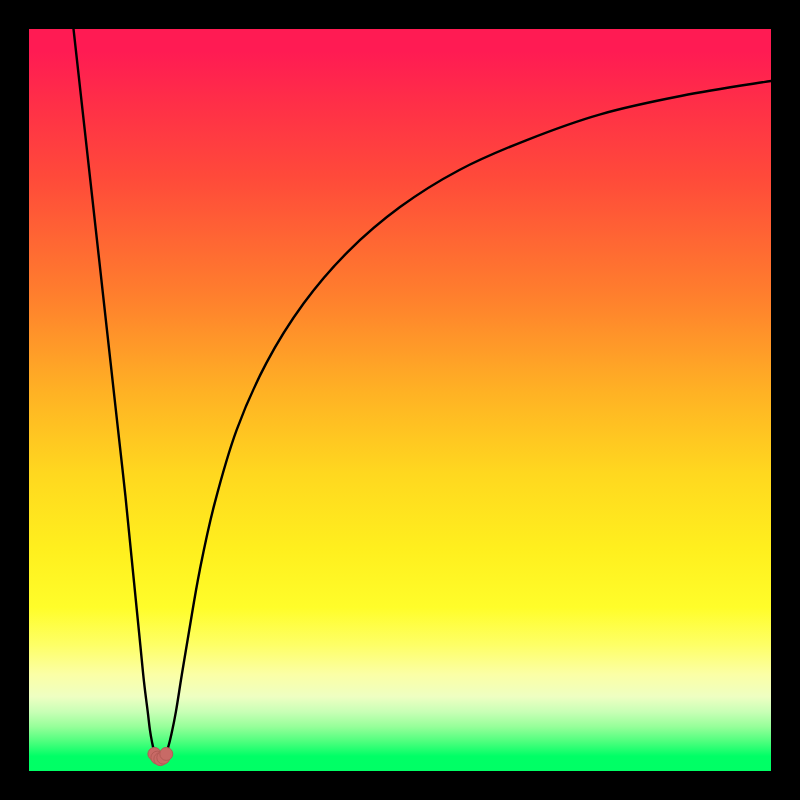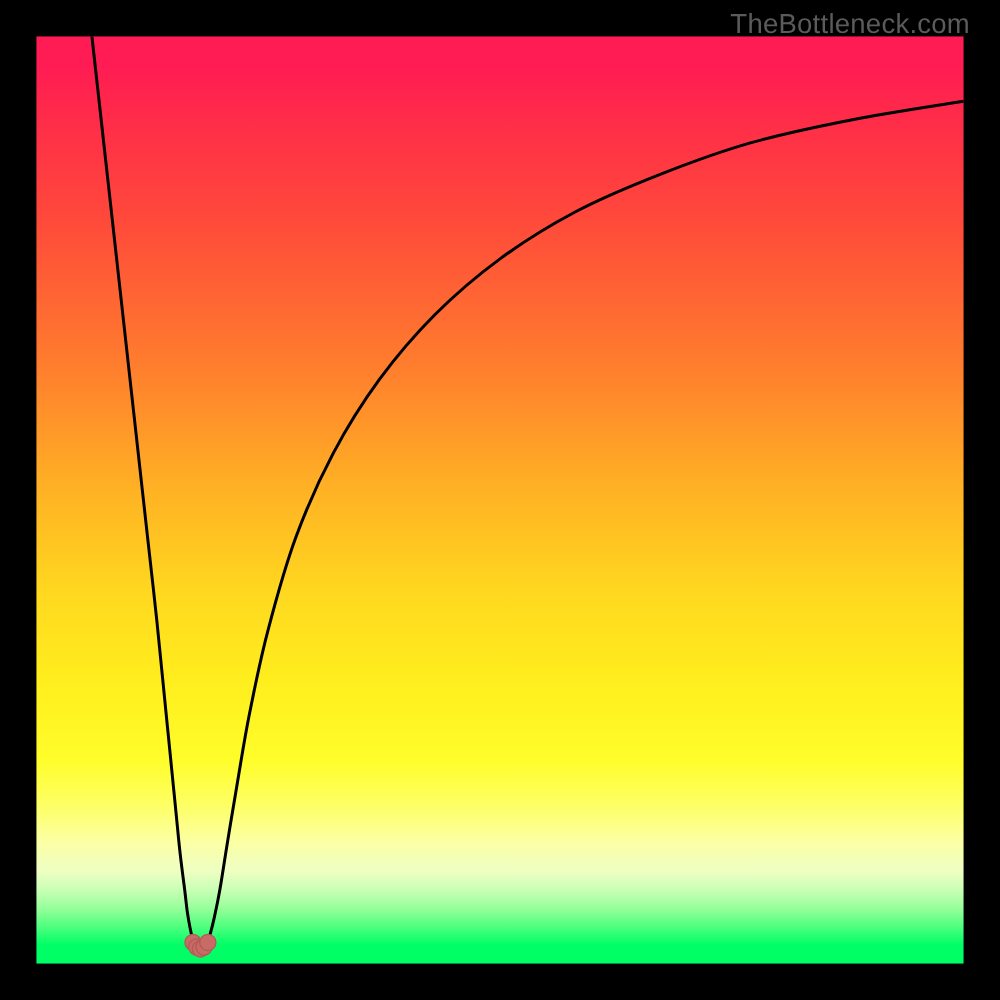--- a/index.html
+++ b/index.html
@@ -76,14 +76,13 @@
       <path id="right-branch-path" fill="none" stroke="#000" stroke-width="2.4" stroke-linecap="round" stroke-linejoin="round" d="M 135.79 728.64 C 136.32 727.04, 137.55 724.01, 138.75 719.74 C 139.96 715.47, 140.99 711.58, 142.46 704.90 C 143.93 698.22, 145.05 693.32, 146.92 682.64 C 148.79 671.96, 150.45 660.23, 152.85 645.54 C 155.26 630.85, 157.07 619.72, 160.27 601.02 C 163.48 582.32, 166.12 564.37, 170.66 541.66 C 175.20 518.95, 178.82 500.26, 185.50 474.88 C 192.18 449.50, 198.41 426.06, 207.76 400.68 C 217.11 375.30, 225.42 356.61, 237.44 333.90 C 249.46 311.19, 259.85 294.57, 274.54 274.54 C 289.23 254.51, 301.70 239.96, 319.06 222.60 C 336.42 205.24, 350.97 192.77, 371.00 178.08 C 391.03 163.39, 407.65 153.00, 430.36 140.98 C 453.07 128.96, 471.76 121.32, 497.14 111.30 C 522.52 101.28, 543.29 93.34, 571.34 85.33 C 599.39 77.32, 622.24 72.79, 652.96 66.78 C 683.68 60.77, 725.97 54.61, 742.00 51.94"></path>
       <g id="markers">
           <circle cx="125.40" cy="724.93" r="6.5" fill="#c86a66" stroke="#b25a55" stroke-width="1"></circle>
           <circle cx="128.37" cy="728.64" r="6.5" fill="#c86a66" stroke="#b25a55" stroke-width="1"></circle>
           <circle cx="131.33" cy="730.13" r="6.5" fill="#c86a66" stroke="#b25a55" stroke-width="1"></circle>
           <circle cx="134.30" cy="728.64" r="6.5" fill="#c86a66" stroke="#b25a55" stroke-width="1"></circle>
           <circle cx="137.27" cy="724.93" r="6.5" fill="#c86a66" stroke="#b25a55" stroke-width="1"></circle>
         </g>
     </svg>
   </div>
-  <div class="watermark">TheBottleneck.com</div>
 </div>
 
 </body></html>

